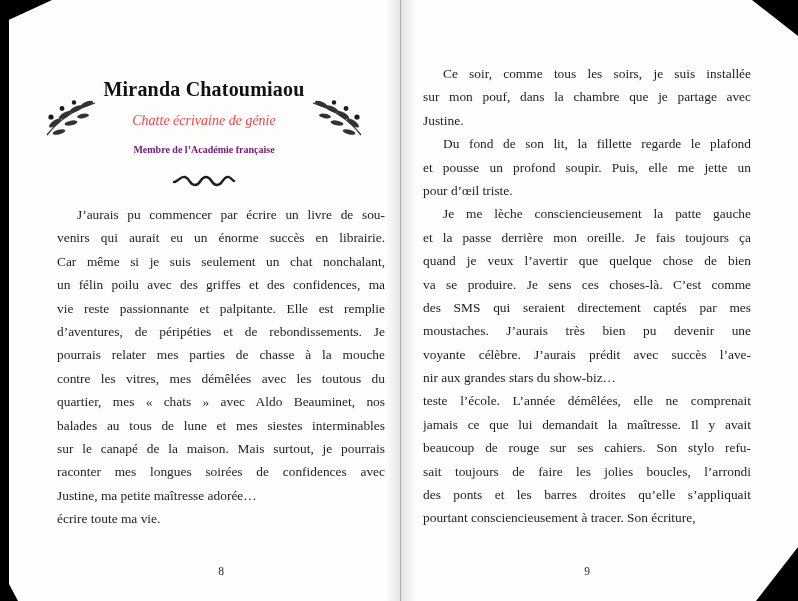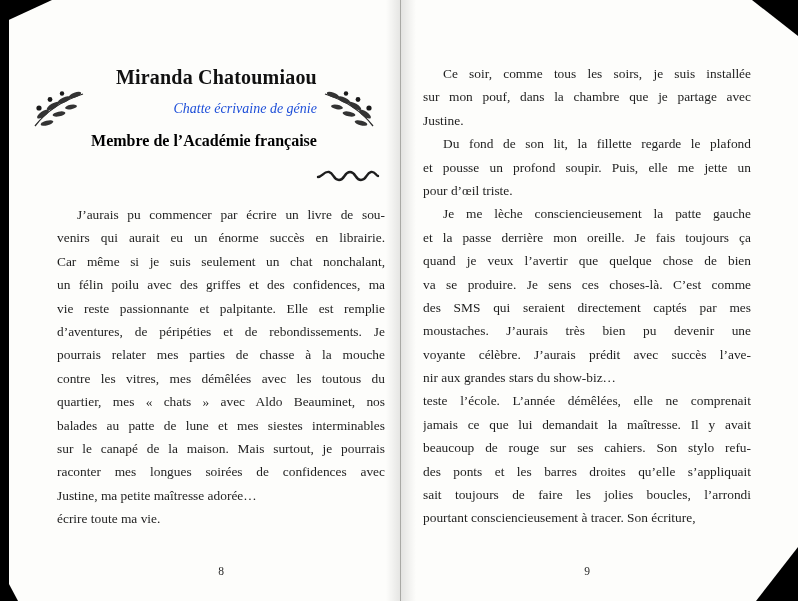--- a/index.html
+++ b/index.html
@@ -22,26 +22,26 @@
              clip-path:polygon(0 0,0 100%,100% 100%);}
   
   .gutter-shade{position:absolute;left:386px;top:0;width:30px;height:601px;
     background:linear-gradient(90deg,rgba(0,0,0,0) 0%,rgba(0,0,0,0.10) 50%,rgba(0,0,0,0) 100%);}
   .gutter-line{position:absolute;left:400px;top:0;width:1px;height:601px;background:#a9a9a5;}
 
   .page{position:absolute;top:0;height:601px;}
   .page-left{left:10px;width:390px;}
   .page-right{left:401px;width:390px;}
 
-  .chapter-header{position:absolute;left:18px;top:66px;width:352px;text-align:right;font-family:Liberation Serif, serif;}
+  .chapter-header{position:absolute;left:18px;top:78px;width:352px;text-align:center;font-family:Liberation Serif, serif;}
   .title-row{display:flex;align-items:center;justify-content:center;gap:4px;}
   .titles{flex:0 0 auto;max-width:230px;}
   .book-title{font-size:20px;font-weight:bold;margin:0 0 12px 0;letter-spacing:0.2px;color:#111;white-space:nowrap;}
-  .subtitle{font-style:italic;font-size:14px;margin:0 0 15px 0;color:#1d4ed8;white-space:nowrap;}
-  .affiliation{font-size:16px;font-weight:bold;color:#000000;white-space:nowrap;}
+  .subtitle{font-style:italic;font-size:14px;margin:0 0 15px 0;color:#ef4444;white-space:nowrap;}
+  .affiliation{font-size:10px;font-weight:bold;color:#701a75;white-space:nowrap;}
   .branch{flex:0 0 auto;display:inline-block;width:56px;height:52px;}
   .branch.right svg{transform:scaleX(-1);}
   .ornament{margin-top:17px;}
 
   .body{position:absolute;width:328px;font-size:13.4px;}
   .page-left .body{left:47px;top:203px;}
   .page-right .body{left:22px;top:62px;}
   .para{margin:0;}
   .line{line-height:23.4px;height:23.4px;text-align:justify;text-align-last:justify;overflow:hidden;}
   .line.first{text-indent:20px;}
@@ -119,21 +119,21 @@
         <div class="para">
           <div class="line first">J’aurais pu commencer par écrire un livre de sou-</div>
           <div class="line">venirs qui aurait eu un énorme succès en librairie.</div>
           <div class="line">Car même si je suis seulement un chat nonchalant,</div>
           <div class="line">un félin poilu avec des griffes et des confidences, ma</div>
           <div class="line">vie reste passionnante et palpitante. Elle est remplie</div>
           <div class="line">d’aventures, de péripéties et de rebondissements. Je</div>
           <div class="line">pourrais relater mes parties de chasse à la mouche</div>
           <div class="line">contre les vitres, mes démêlées avec les toutous du</div>
           <div class="line">quartier, mes « chats » avec Aldo Beauminet, nos</div>
-          <div class="line">balades au patte de lune et mes siestes interminables</div>
+          <div class="line">balades au tous de lune et mes siestes interminables</div>
           <div class="line">sur le canapé de la maison. Mais surtout, je pourrais</div>
           <div class="line">raconter mes longues soirées de confidences avec</div>
           <div class="line last">Justine, ma petite maîtresse adorée…</div>
         </div>
         <div class="para">
           <div class="line last">écrire toute ma vie.</div>
         </div>
       </div>
     <div class="page-number">8</div>
   </section>
@@ -157,22 +157,22 @@
           <div class="line">va se produire. Je sens ces choses-là. C’est comme</div>
           <div class="line">des SMS qui seraient directement captés par mes</div>
           <div class="line">moustaches. J’aurais très bien pu devenir une</div>
           <div class="line">voyante célèbre. J’aurais prédit avec succès l’ave-</div>
           <div class="line last">nir aux grandes stars du show-biz…</div>
         </div>
         <div class="para">
           <div class="line">teste l’école. L’année démêlées, elle ne comprenait</div>
           <div class="line">jamais ce que lui demandait la maîtresse. Il y avait</div>
           <div class="line">beaucoup de rouge sur ses cahiers. Son stylo refu-</div>
+          <div class="line">sait toujours de faire les jolies boucles, l’arrondi</div>
           <div class="line">des ponts et les barres droites qu’elle s’appliquait</div>
-          <div class="line">sait toujours de faire les jolies boucles, l’arrondi</div>
           <div class="line last">pourtant consciencieusement à tracer. Son écriture,</div>
         </div>
       </div>
     <div class="page-number">9</div>
   </section>
 
   <div class="gutter-shade"></div>
   <div class="gutter-line"></div>
 </div>
 

